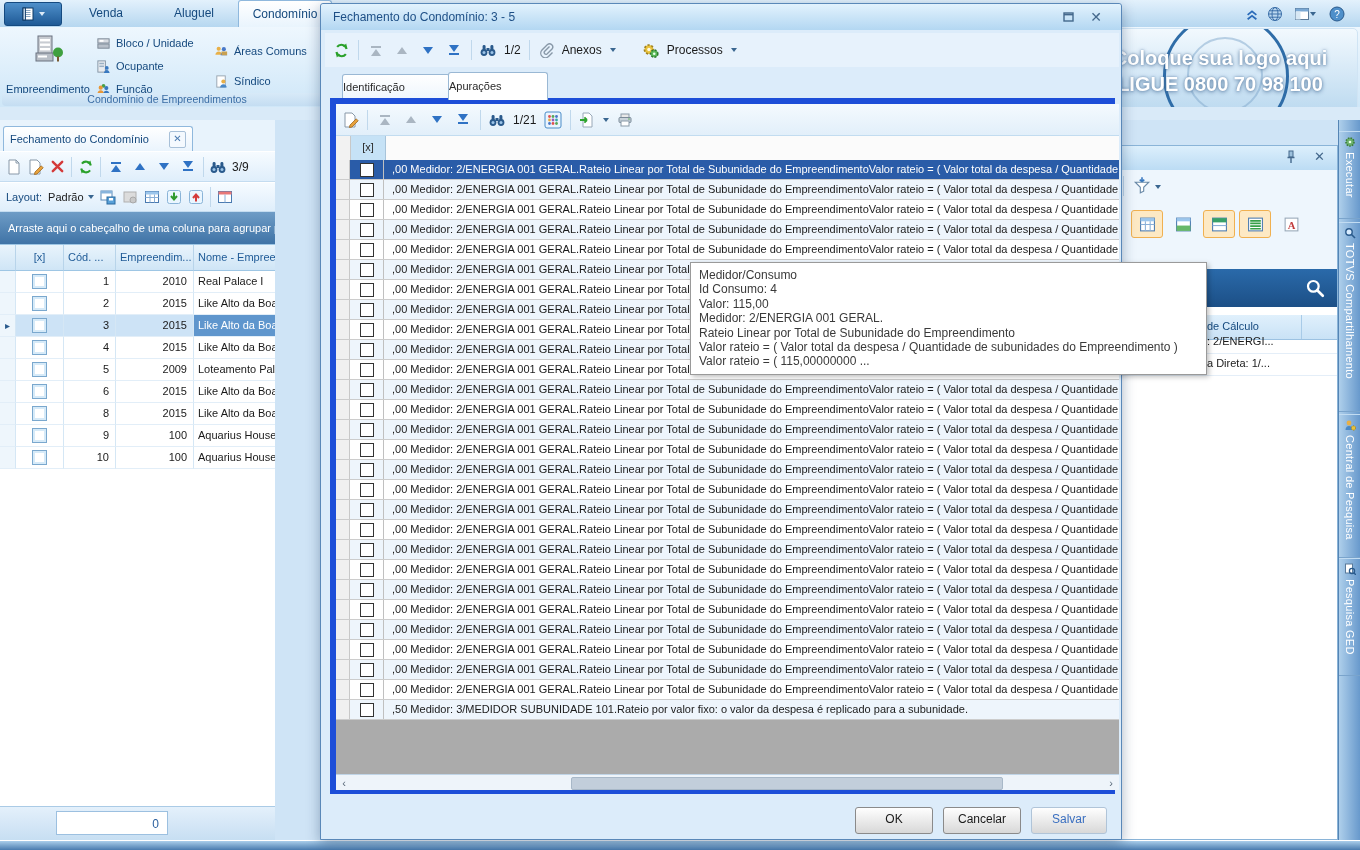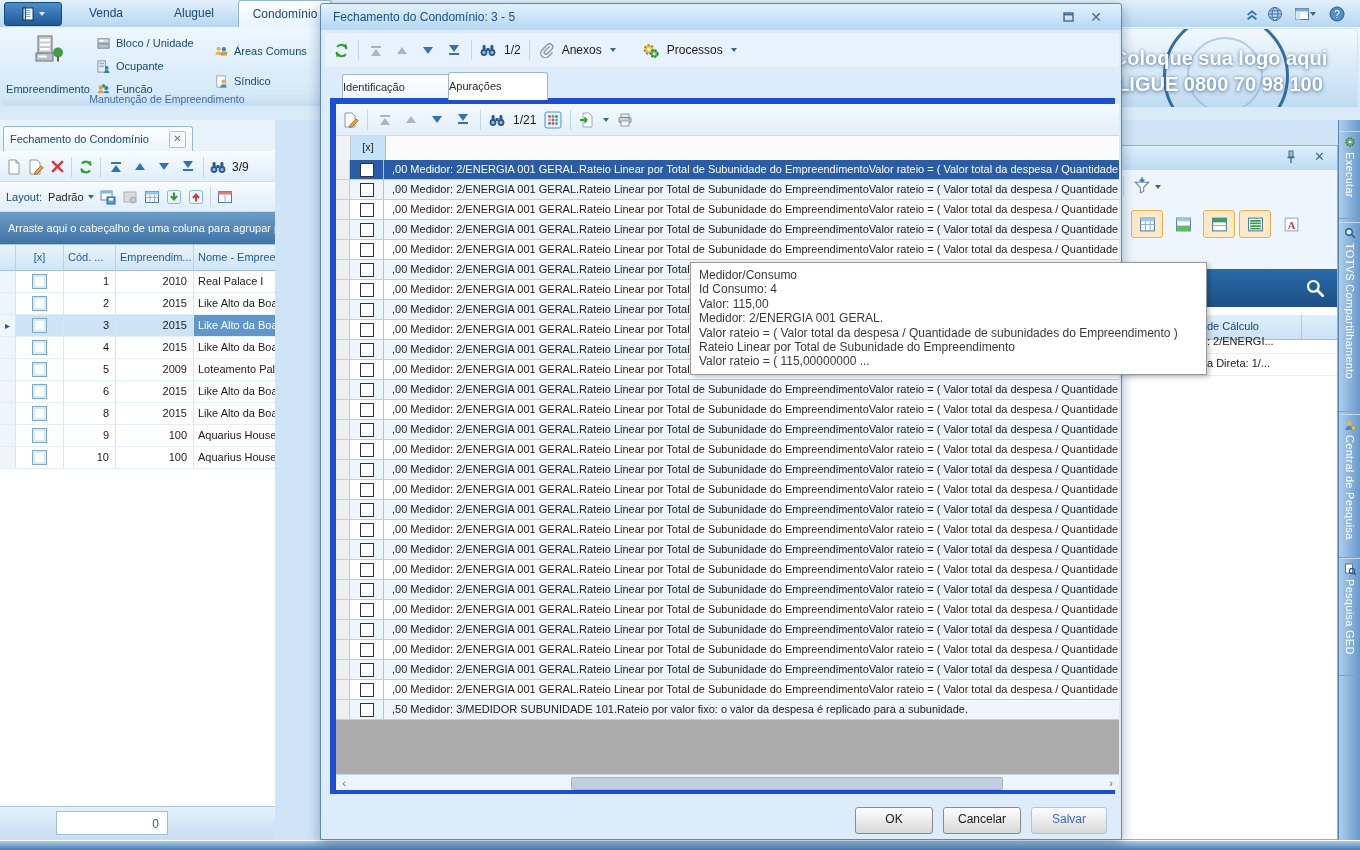--- a/index.html
+++ b/index.html
@@ -215,21 +215,21 @@
       <span class="rib-label nowrap">Áreas Comuns</span>
     </div>
     <div class="small-btn abs" style="left:214px;top:44px;">
       <svg width="15" height="15" viewBox="0 0 16 16">
           <rect x="3" y="2" width="9" height="12" fill="#ffffff" stroke="#98a4b0"></rect>
           <circle cx="10" cy="8" r="2.2" fill="#e8b048"></circle>
           <path d="M6.5 14.5c0-2 1.5-3.5 3.5-3.5s3.5 1.5 3.5 3.5z" fill="#4888c8"></path>
         </svg>
       <span class="rib-label">Síndico</span>
     </div>
-    <div id="group-label" class="abs nowrap">Manutenção de Empreendimento</div>
+    <div id="group-label" class="abs nowrap">Condomínio de Empreendimentos</div>
 
     <div id="logo-panel" class="abs">
       <div class="logo-circle" style="left:80px;top:-16px;width:120px;height:120px;border:3px solid #2f6da8;"></div>
       <div class="logo-circle" style="left:104px;top:8px;width:72px;height:72px;border:2px solid #7fa8cc;opacity:.5;"></div>
       <div class="logo-text" style="top:18px;">Coloque sua logo aqui</div>
       <div class="logo-text" style="top:44px;">LIGUE 0800 70 98 100</div>
     </div>
   </div>
   <div id="ribbon-strip" class="abs"></div>
 
@@ -924,20 +924,20 @@
     <div class="dlg-btn" style="left:534px;">OK</div>
     <div class="dlg-btn" style="left:622px;">Cancelar</div>
     <div class="dlg-btn" id="btn-salvar" style="left:710px;width:74px;">Salvar</div>
   </div>
 
   <div id="tooltip" class="abs">
       <div class="tt-line">Medidor/Consumo</div>
       <div class="tt-line">Id Consumo: 4</div>
       <div class="tt-line">Valor: 115,00</div>
       <div class="tt-line">Medidor: 2/ENERGIA 001 GERAL.</div>
+      <div class="tt-line">Rateio Linear por Total de Subunidade do Empreendimento</div>
       <div class="tt-line">Valor rateio = ( Valor total da despesa / Quantidade de subunidades do Empreendimento )</div>
-      <div class="tt-line">Rateio Linear por Total de Subunidade do Empreendimento</div>
       <div class="tt-line">Valor rateio = ( 115,00000000 ...</div>
     </div>
 
   <div id="statusbar" class="abs"></div>
 
 </div>
 
 </body></html>

